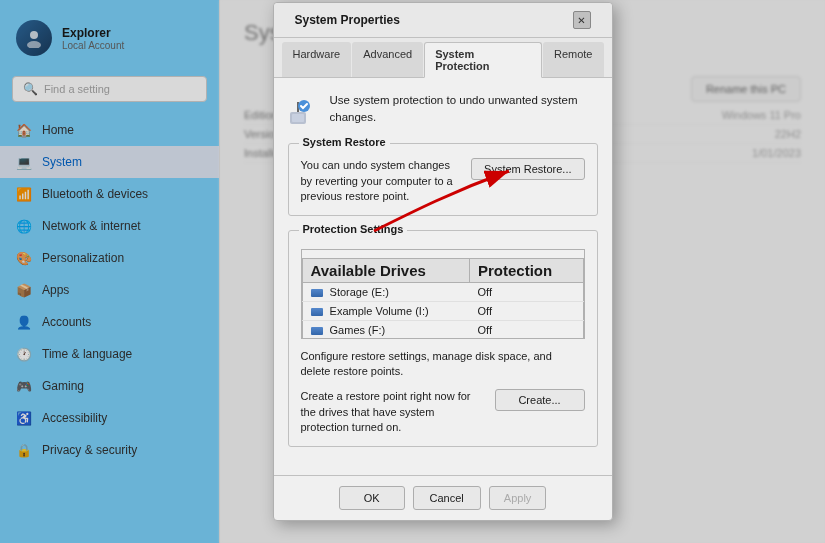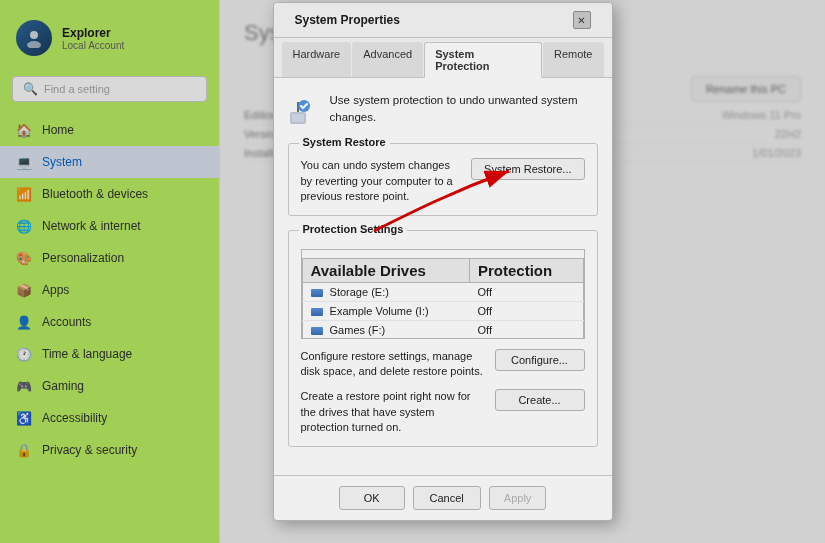--- a/index.html
+++ b/index.html
@@ -14,21 +14,21 @@
 
     .settings-window {
       position: absolute;
       inset: 0;
       display: flex;
     }
 
     
     .sidebar {
       width: 220px;
-      background: #bef264;
+      background: #7dd3fc;
       padding: 12px 0;
       border-right: 1px solid #e0e0e0;
       flex-shrink: 0;
     }
 
     .sidebar-header {
       display: flex;
       align-items: center;
       padding: 8px 16px 16px;
       gap: 10px;
@@ -590,21 +590,20 @@
                   <span>Games (F:)</span>
                 </td>
                 <td>Off</td>
               </tr>
             </tbody>
           </table>
         </div>
 
         <div class="configure-btn-row">
           <span class="configure-text">Configure restore settings, manage disk space, and delete restore points.</span>
-          <button class="btn-dialog">Configure...</button>
         </div>
 
         <div class="create-btn-row">
           <span class="create-text">Create a restore point right now for the drives that have system protection turned on.</span>
           <button class="btn-dialog">Create...</button>
         </div>
       </div>
 
     </div>
 

